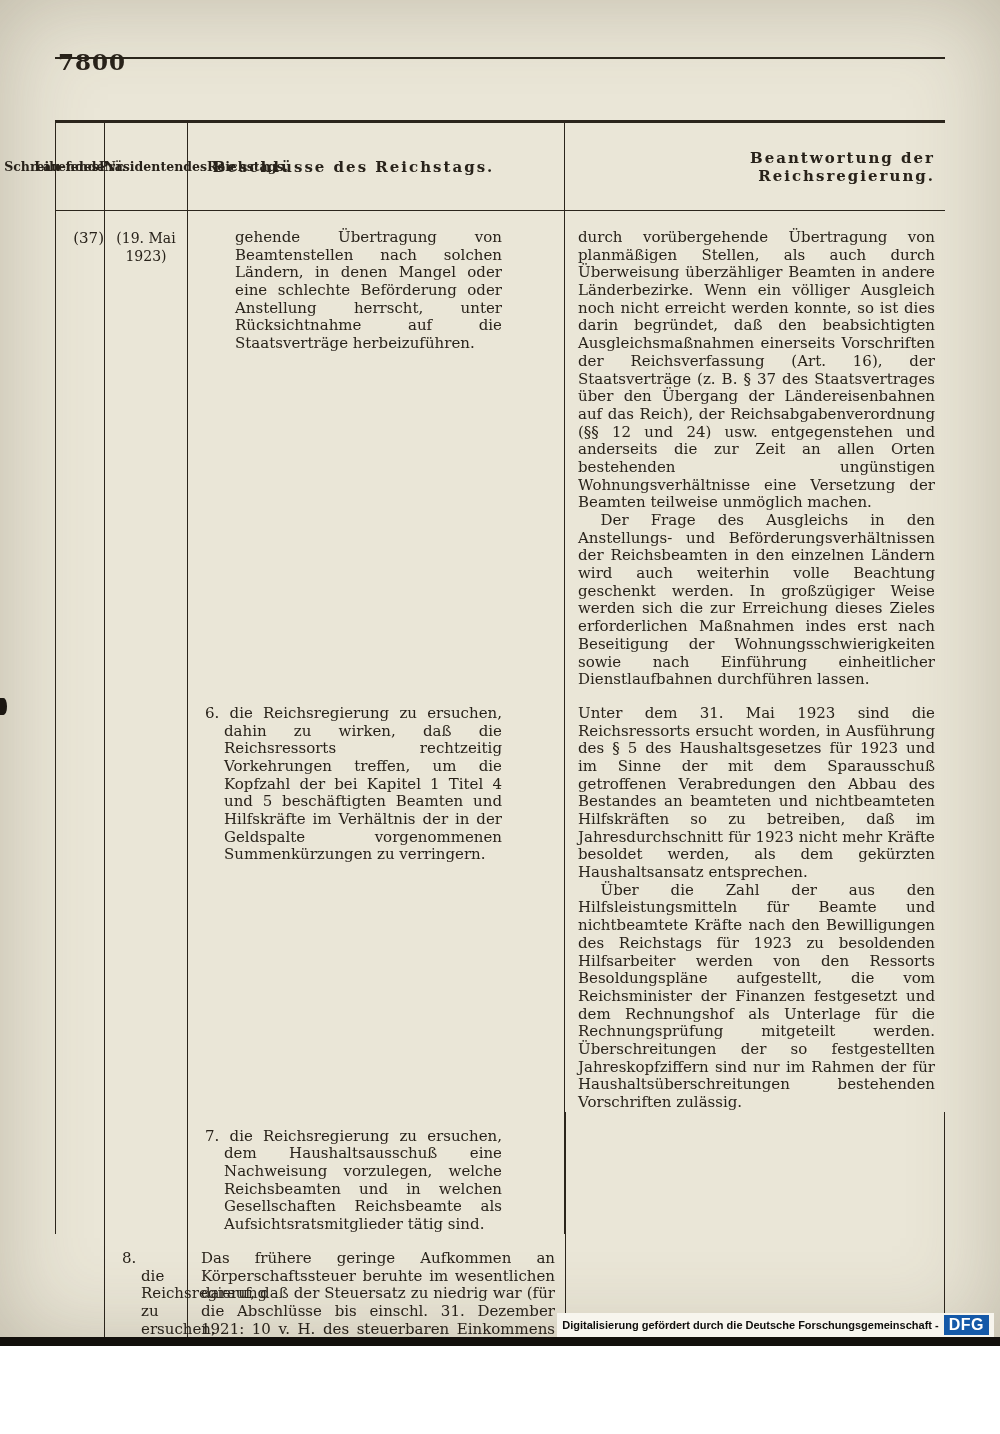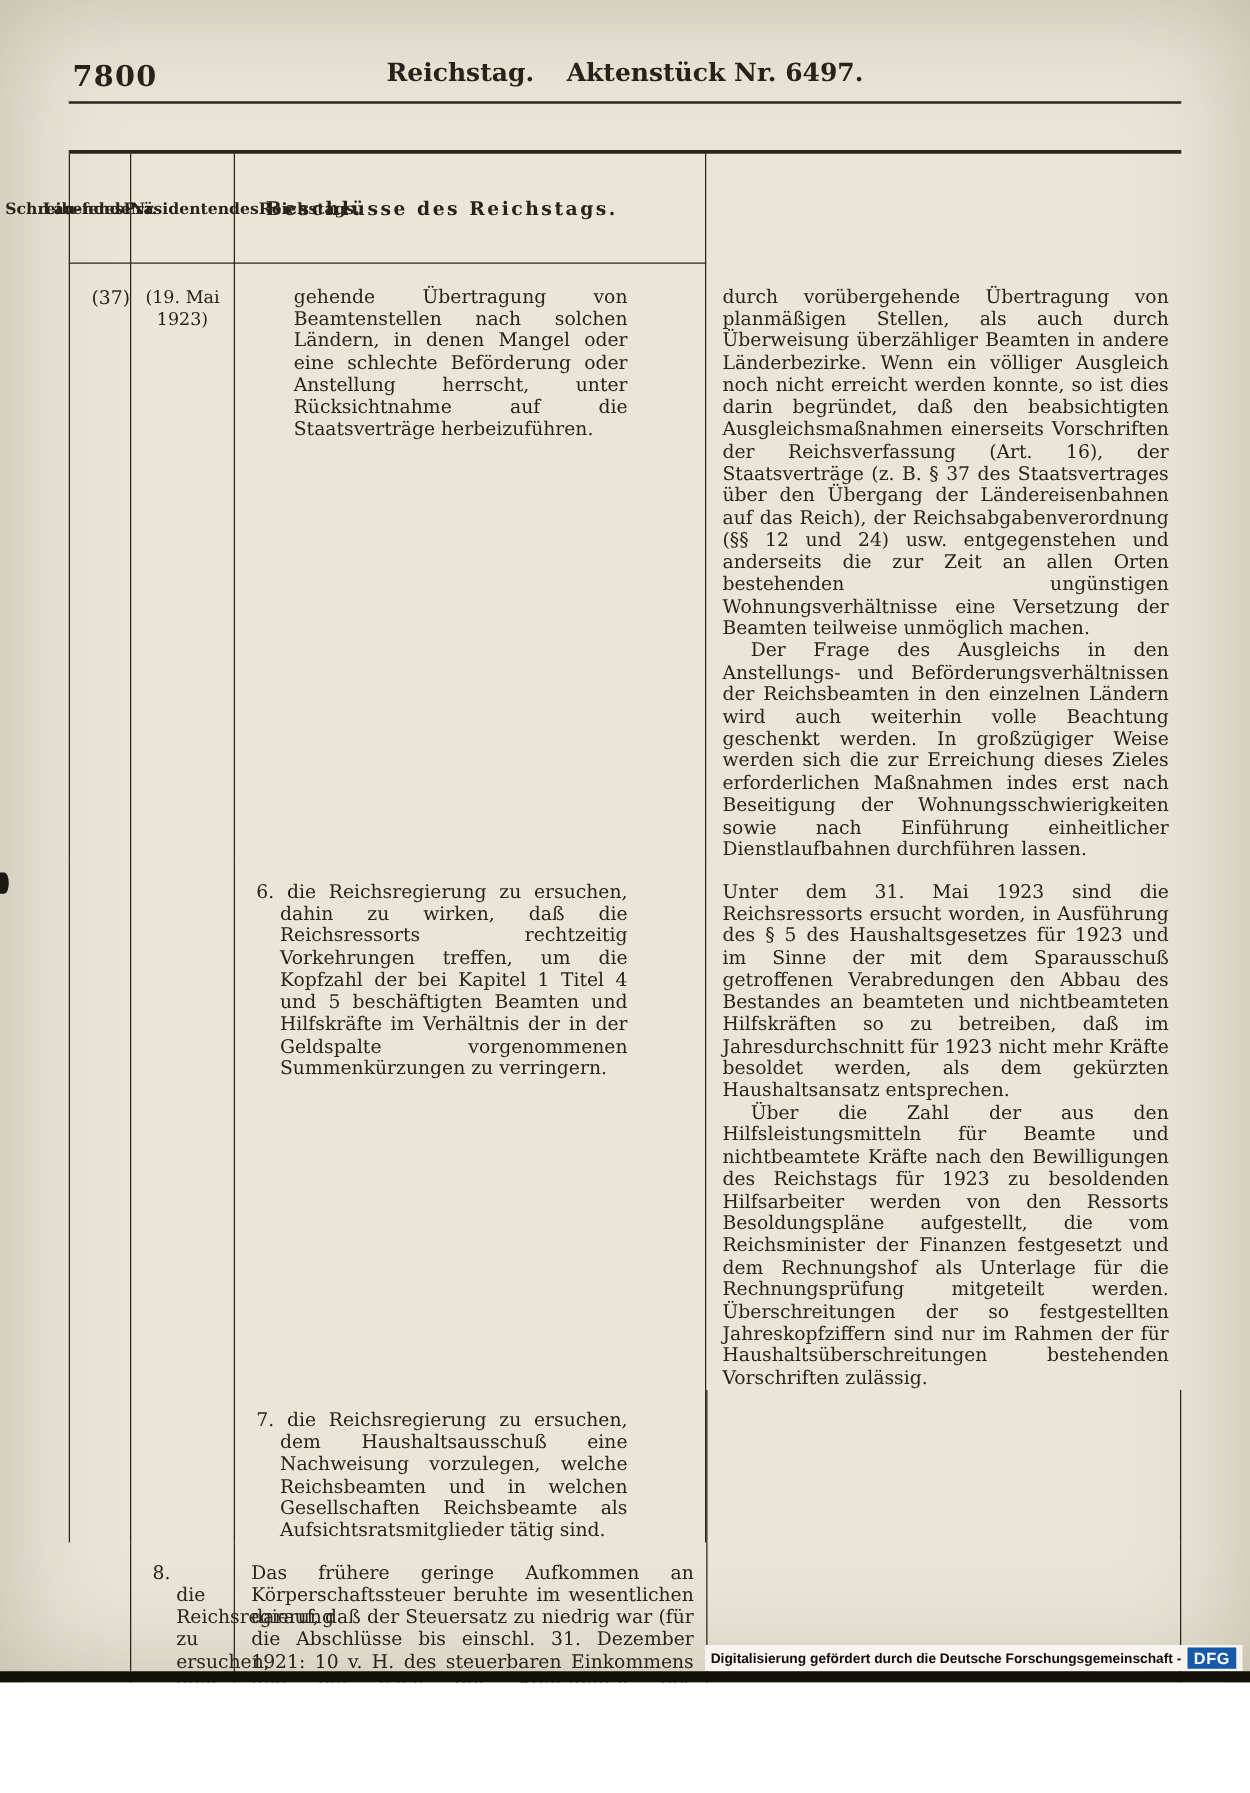--- a/index.html
+++ b/index.html
@@ -74,52 +74,52 @@
   }
   .footer-strip {
     position:absolute; right:6px; bottom:9px;
     background:#f7f5ee; padding:2px 5px;
     display:flex; align-items:center; gap:5px;
     font-family:"Liberation Sans","DejaVu Sans",sans-serif;
     font-size:11px; font-weight:bold; color:#0e0d0b;
   }
   .dfg-badge {
     background:#1559a8; color:#ffffff; padding:1px 5px;
-    font-size:13px; font-weight:bold; letter-spacing:0.5px;
+    font-size:16px; font-weight:bold; letter-spacing:0.5px;
   }
 </style>
 </head>
 <body>
 
 <div class="page">
 
   <div class="page-header">
     <span class="page-number">7800</span>
-    <div class="header-title">
-      <span class="t-left">Reichstag.</span><span class="t-right">Aktenstück Nr. 6497.</span>
-    </div>
   </div>
 
   <div class="doc-table">
 
     <div class="grid header-grid">
       <div class="cell c1 th th-small">
         <span>Lau-</span>
         <span>fende</span>
         <span>Nr.</span>
       </div>
       <div class="cell c2 th th-small">
         <span>Schreiben</span>
         <span>des</span>
         <span>Präsidenten</span>
         <span>des</span>
         <span>Reichstags.</span>
       </div>
       <div class="cell c3 th th-wide">
         <span>Beschlüsse des Reichstags.</span>
+      </div>
+      <div class="cell c4 th th-wide">
+        <span>Beantwortung der Reichsregierung.</span>
       </div>
     </div>
 
     <div class="grid body-grid">
 
       <div class="cell c1 entry-no row1">(37)</div>
       <div class="cell c2 entry-date row1">
         <span>(19. Mai</span>
         <span>1923)</span>
       </div>

